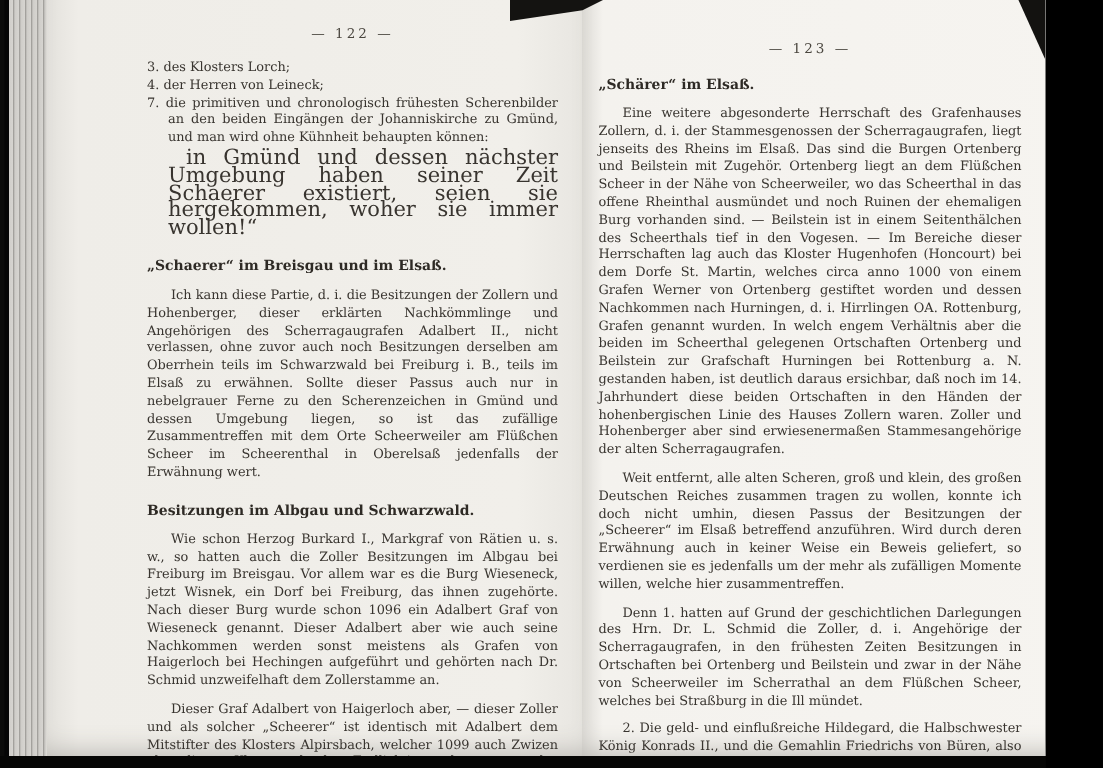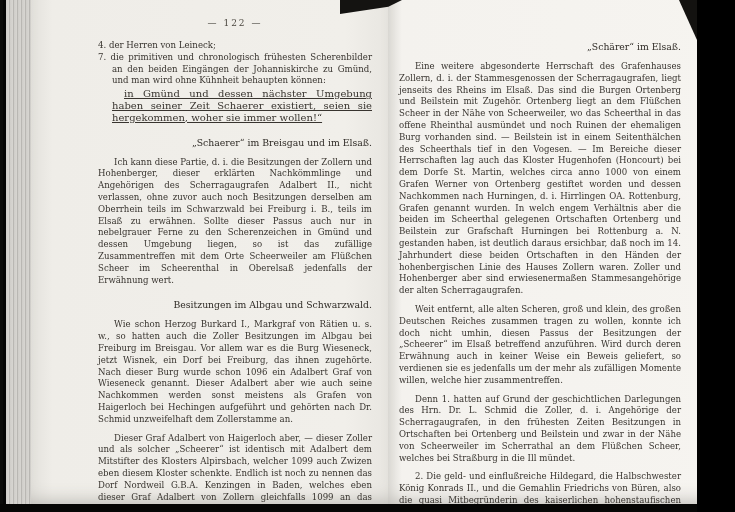--- a/index.html
+++ b/index.html
@@ -24,49 +24,51 @@
   .corner-shadow{position:absolute;right:0;top:0;width:22px;height:40px;background:#131210;
     clip-path:polygon(18% 0,100% 0,100% 100%);}
   .bottom-strip{position:absolute;left:0;bottom:0;width:735px;height:8px;background:#060605;}
 
   .content-left{position:absolute;left:67px;top:18px;width:274px;}
   .content-right{position:absolute;left:11px;top:28px;width:282px;}
 
   .pagenum{text-align:center;font-size:9px;letter-spacing:2px;color:#4a463f;margin-bottom:12px;}
   .olist{font-size:8.6px;line-height:11.8px;text-align:left;}
   .olist .li{padding-left:14px;text-indent:-14px;text-align:justify;}
-  .quote{font-size:10px;line-height:11.8px;text-align:justify;margin:1px 0 0 14px;text-indent:12px;text-decoration:underline;}
-  .heading{text-align:right;font-weight:normal;font-size:9.3px;margin:13px 0 9px 0;color:#2e2a25;}
+  .quote{font-size:14px;line-height:11.8px;text-align:justify;margin:1px 0 0 14px;text-indent:12px;}
+  .heading{text-align:left;font-weight:bold;font-size:9.3px;margin:13px 0 9px 0;color:#2e2a25;}
   .para{font-size:8.6px;line-height:11.8px;text-align:justify;text-indent:16px;margin:0;}
   .para + .para{margin-top:7px;}
 </style>
 </head>
 <body>
 
 <div class="scan">
   <div class="edge-strip"></div>
 
   <div class="page-left">
     <div class="content-left">
       <div class="pagenum">—  122  —</div>
       <div class="olist">
+        <div class="li">3. des Klosters Lorch;</div>
         <div class="li">4. der Herren von Leineck;</div>
         <div class="li">7. die primitiven und chronologisch frühesten Scherenbilder an den beiden Eingängen der Johanniskirche zu Gmünd, und man wird ohne Kühnheit behaupten können:</div>
       </div>
       <div class="quote">in Gmünd und dessen nächster Umgebung haben seiner Zeit Schaerer existiert, seien sie hergekommen, woher sie immer wollen!“</div>
       <div class="heading">„Schaerer“ im Breisgau und im Elsaß.</div>
       <p class="para">Ich kann diese Partie, d. i. die Besitzungen der Zollern und Hohenberger, dieser erklärten Nachkömmlinge und Angehörigen des Scherragaugrafen Adalbert II., nicht verlassen, ohne zuvor auch noch Besitzungen derselben am Oberrhein teils im Schwarzwald bei Freiburg i. B., teils im Elsaß zu erwähnen.  Sollte dieser Passus auch nur in nebelgrauer Ferne zu den Scherenzeichen in Gmünd und dessen Umgebung liegen, so ist das zufällige Zusammentreffen mit dem Orte Scheerweiler am Flüßchen Scheer im Scheerenthal in Oberelsaß jedenfalls der Erwähnung wert.</p>
       <div class="heading">Besitzungen im Albgau und Schwarzwald.</div>
       <p class="para">Wie schon Herzog Burkard I., Markgraf von Rätien u. s. w., so hatten auch die Zoller Besitzungen im Albgau bei Freiburg im Breisgau. Vor allem war es die Burg Wieseneck, jetzt Wisnek, ein Dorf bei Freiburg, das ihnen zugehörte.  Nach dieser Burg wurde schon 1096 ein Adalbert Graf von Wieseneck genannt.  Dieser Adalbert aber wie auch seine Nachkommen werden sonst meistens als Grafen von Haigerloch bei Hechingen aufgeführt und gehörten nach Dr. Schmid unzweifelhaft dem Zollerstamme an.</p>
       <p class="para">Dieser Graf Adalbert von Haigerloch aber, — dieser Zoller und als solcher „Scheerer“ ist identisch mit Adalbert dem Mitstifter des Klosters Alpirsbach, welcher 1099 auch Zwizen eben diesem Kloster schenkte.  Endlich ist noch zu nennen das Dorf Nordweil G.B.A. Kenzingen in Baden, welches eben dieser Graf Adalbert von Zollern gleichfalls 1099 an das Kloster Alpirsbach schenkte und das noch im 13. Jahrhundert in Händen der Hohenberger Linie des Hauses Zollern war.</p>
     </div>
   </div>
 
   <div class="page-right">
     <div class="content-right">
+      <div class="pagenum">—  123  —</div>
       <div class="heading">„Schärer“ im Elsaß.</div>
       <p class="para">Eine weitere abgesonderte Herrschaft des Grafenhauses Zollern, d. i. der Stammesgenossen der Scherragaugrafen, liegt jenseits des Rheins im Elsaß.  Das sind die Burgen Ortenberg und Beilstein mit Zugehör. Ortenberg liegt an dem Flüßchen Scheer in der Nähe von Scheerweiler, wo das Scheerthal in das offene Rheinthal ausmündet und noch Ruinen der ehemaligen Burg vorhanden sind. — Beilstein ist in einem Seitenthälchen des Scheerthals tief in den Vogesen. — Im Bereiche dieser Herrschaften lag auch das Kloster Hugenhofen (Honcourt) bei dem Dorfe St. Martin, welches circa anno 1000 von einem Grafen Werner von Ortenberg gestiftet worden und dessen Nachkommen nach Hurningen, d. i. Hirrlingen OA. Rottenburg, Grafen genannt wurden.  In welch engem Verhältnis aber die beiden im Scheerthal gelegenen Ortschaften Ortenberg und Beilstein zur Grafschaft Hurningen bei Rottenburg a. N. gestanden haben, ist deutlich daraus ersichbar, daß noch im 14. Jahrhundert diese beiden Ortschaften in den Händen der hohenbergischen Linie des Hauses Zollern waren.  Zoller und Hohenberger aber sind erwiesenermaßen Stammesangehörige der alten Scherragaugrafen.</p>
       <p class="para">Weit entfernt, alle alten Scheren, groß und klein, des großen Deutschen Reiches zusammen tragen zu wollen, konnte ich doch nicht umhin, diesen Passus der Besitzungen der „Scheerer“ im Elsaß betreffend anzuführen.  Wird durch deren Erwähnung auch in keiner Weise ein Beweis geliefert, so verdienen sie es jedenfalls um der mehr als zufälligen Momente willen, welche hier zusammentreffen.</p>
       <p class="para">Denn 1. hatten auf Grund der geschichtlichen Darlegungen des Hrn. Dr. L. Schmid die Zoller, d. i. Angehörige der Scherragaugrafen, in den frühesten Zeiten Besitzungen in Ortschaften bei Ortenberg und Beilstein und zwar in der Nähe von Scheerweiler im Scherrathal an dem Flüßchen Scheer, welches bei Straßburg in die Ill mündet.</p>
       <p class="para">2. Die geld- und einflußreiche Hildegard, die Halbschwester König Konrads II., und die Gemahlin Friedrichs von Büren, also die quasi Mitbegründerin des kaiserlichen hohenstaufischen Hauses und Mitstifterin des ersten klösterlichen Lebens in Lorch bei Gmünd, war eine Elsäßerin.</p>
 
     </div>
   </div>
 
   <div class="gutter-shadow"></div>

